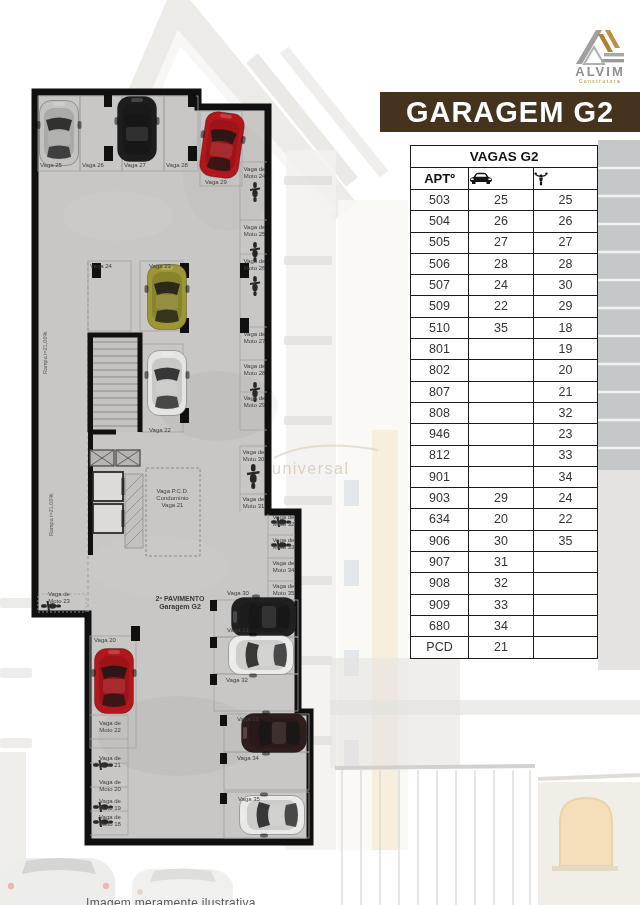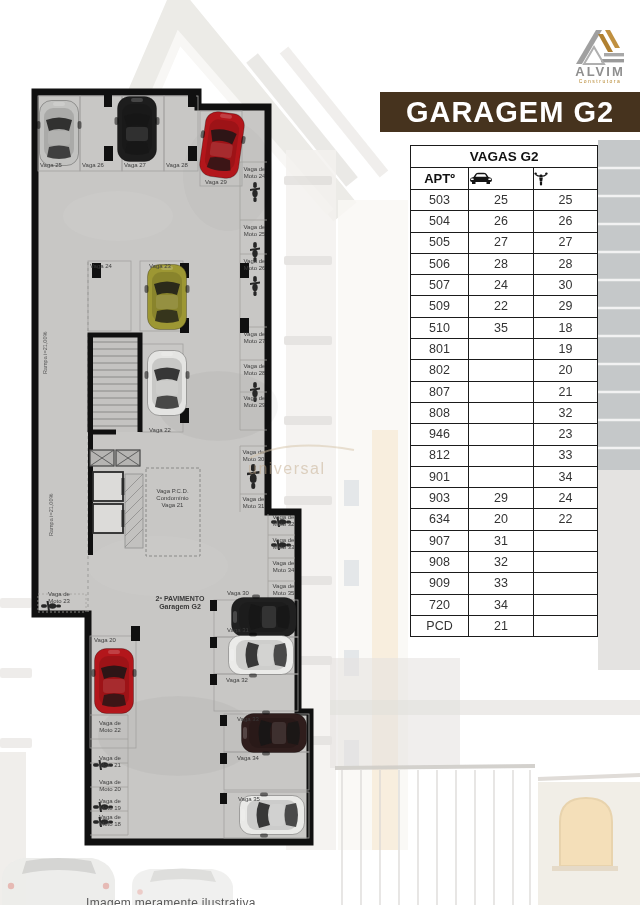--- a/index.html
+++ b/index.html
@@ -12,21 +12,21 @@
   .plan svg{position:absolute;left:0;top:0;}
   .pl{position:absolute;font-size:6px;line-height:1.15;color:#3e3e3e;white-space:nowrap;z-index:3;}
   .pl.wrap{white-space:normal;text-align:center;}
   .pl.moto{width:27px;}
   .pl.motoL{width:30px;}
   .pl.pcd{width:55px;text-align:center;white-space:normal;}
   .pl.title{width:84px;text-align:center;font-weight:bold;font-size:7px;color:#383838;white-space:normal;}
   .pl.ramp{transform:rotate(-90deg);transform-origin:left top;font-size:5.5px;color:#555;}
   .caption{position:absolute;left:86px;top:896px;font-size:12px;color:#5a5a5a;letter-spacing:.3px;z-index:3;}
   
-  .watermark{position:absolute;left:248px;top:444px;width:120px;z-index:3;opacity:.5;pointer-events:none;
+  .watermark{position:absolute;left:272px;top:444px;width:120px;z-index:3;opacity:.5;pointer-events:none;
              color:#c3ab8c;font-size:16px;letter-spacing:1.5px;}
   
   .banner{position:absolute;left:380px;top:92px;width:260px;height:40px;background:#46331e;z-index:4;
           display:flex;align-items:center;justify-content:center;}
   .banner h1{margin:0;font-size:29px;font-weight:bold;color:#ffffff;letter-spacing:1px;}
   
   .logo{position:absolute;left:560px;top:22px;width:80px;height:66px;z-index:4;}
   
   .vtable{position:absolute;left:410px;top:145px;z-index:4;border-collapse:collapse;background:#ffffff;
           table-layout:fixed;width:187px;}
@@ -483,36 +483,41 @@
           <td>903</td>
           <td>29</td>
           <td>24</td>
         </tr>
       <tr>
           <td>634</td>
           <td>20</td>
           <td>22</td>
         </tr>
       <tr>
+          <td>906</td>
+          <td>30</td>
+          <td>35</td>
+        </tr>
+      <tr>
           <td>907</td>
           <td>31</td>
           <td></td>
         </tr>
       <tr>
           <td>908</td>
           <td>32</td>
           <td></td>
         </tr>
       <tr>
           <td>909</td>
           <td>33</td>
           <td></td>
         </tr>
       <tr>
-          <td>720</td>
+          <td>680</td>
           <td>34</td>
           <td></td>
         </tr>
       <tr>
           <td>PCD</td>
           <td>21</td>
           <td></td>
         </tr>
     </tbody>
   </table>

